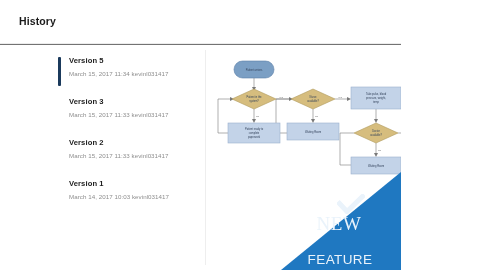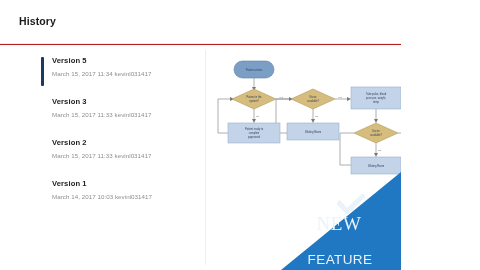--- a/index.html
+++ b/index.html
@@ -5,21 +5,21 @@
   html,body{margin:0;padding:0;}
   body{
     width:480px;height:270px;
     background:#ffffff;
     font-family:"Liberation Sans", sans-serif;
     overflow:hidden;
     position:relative;
   }
   #app{
     position:absolute;left:0;top:0;width:401px;height:270px;
-    background:#b91c1c;overflow:hidden;
+    background:#737373;overflow:hidden;
   }
 
   
   .header{
     position:absolute;left:0;top:0;width:480px;height:44px;
     background:#ffffff;
     border-bottom:1px solid #ececec;
     box-sizing:border-box;
   }
   .header-title{
@@ -29,21 +29,21 @@
   }
 
   
   .content{
     position:absolute;left:0;top:45px;width:480px;height:225px;
     background:#ffffff;
   }
 
   
   .version-list{
-    position:absolute;left:41px;top:11px;width:140px;
+    position:absolute;left:58px;top:11px;width:140px;
   }
   .version-item{
     position:relative;
     padding:0 0 0 11px;
     height:33px;
     margin-bottom:8px;
   }
   .version-item .accent{
     position:absolute;left:0;top:1px;width:2.5px;height:29px;
     background:#1b3a5c;border-radius:1px;

